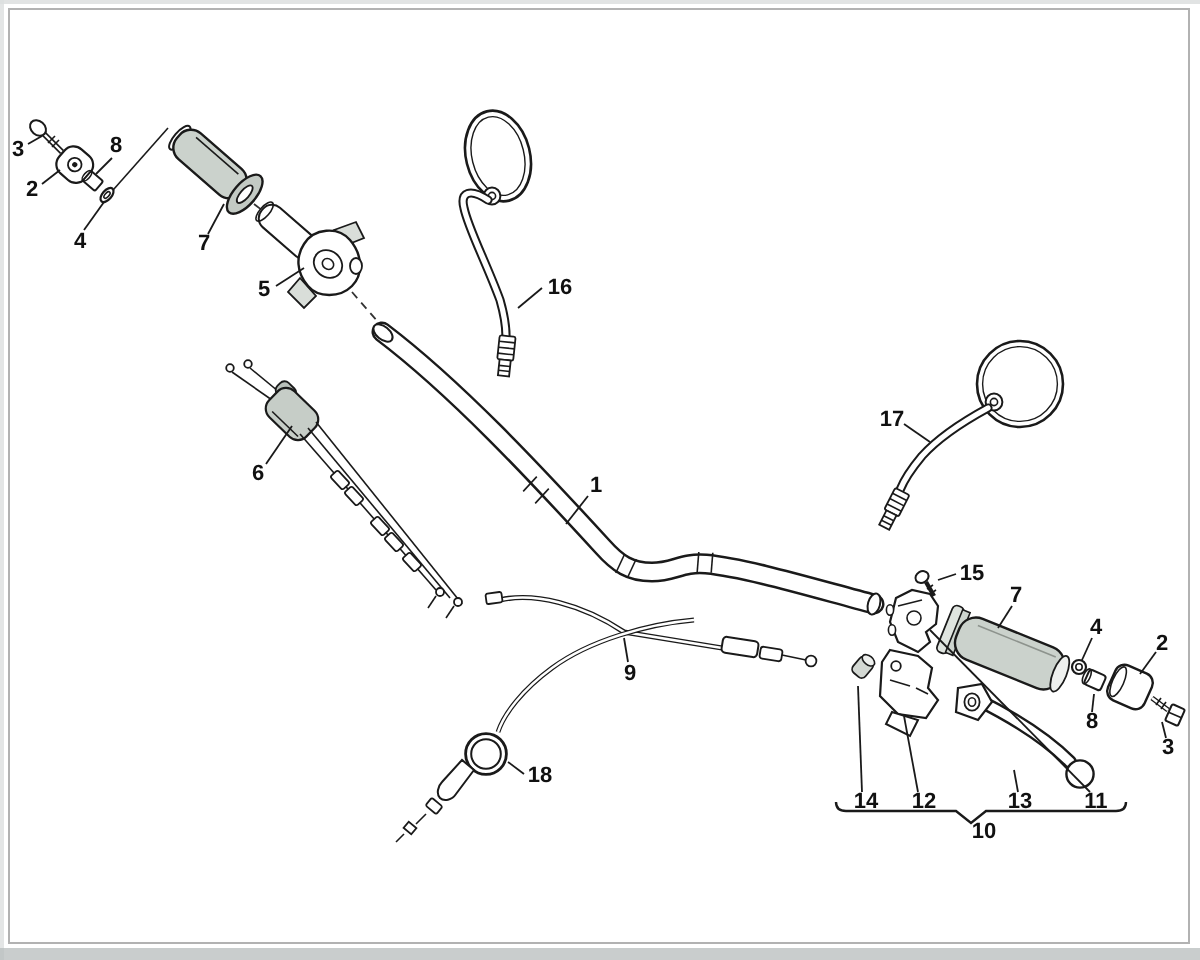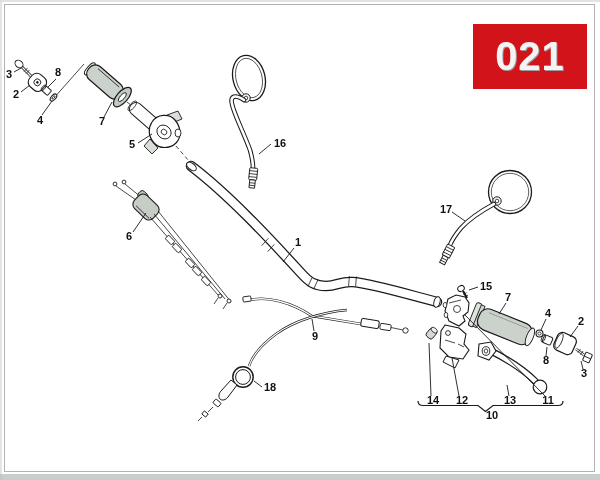--- a/index.html
+++ b/index.html
@@ -300,21 +300,18 @@
         <line x1="459" y1="396" x2="452" y2="358" class="leader"></line>
         <text x="462" y="404" class="callout">12</text>
         <line x1="509" y1="396" x2="507" y2="385" class="leader"></line>
         <text x="510" y="404" class="callout">13</text>
         <line x1="545" y1="396" x2="465" y2="315" class="leader"></line>
         <text x="548" y="404" class="callout">11</text>
         <text x="492" y="419" class="callout">10</text>
       </g>
   </svg>
 
-  <div class="code-box" style="background: rgb(210, 20, 26);">
-    <span style="color: rgb(244, 244, 244);">021</span>
-  </div>
 
   <div class="frame"></div>
   <div class="scan-edge-top"></div>
   <div class="scan-edge-left"></div>
   <div class="scan-edge-bottom"></div>
 </div>
 
 </body></html>

